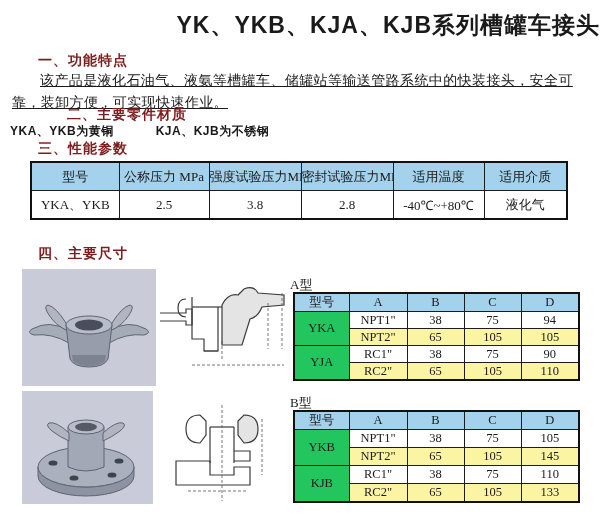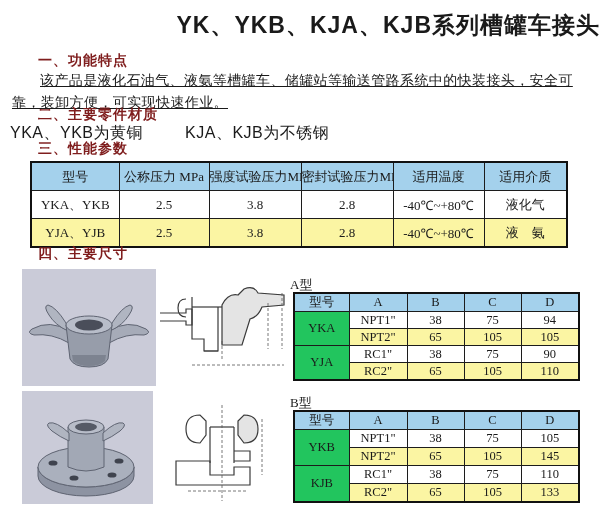--- a/index.html
+++ b/index.html
@@ -13,21 +13,21 @@
   }
   .red-heading{
     position:absolute;left:38px;color:#7f1d1d;font-weight:bold;font-size:14px;
     letter-spacing:1px;
   }
   .para{
     position:absolute;left:12px;top:69px;width:586px;font-size:14px;
     line-height:22px;text-indent:2em;letter-spacing:0.4px;text-decoration:underline;
   }
   .materials{
-    position:absolute;left:10px;top:123px;font-size:16px;letter-spacing:0.5px;
+    position:absolute;left:10px;top:123px;font-size:12px;letter-spacing:0.5px;font-weight:bold;
   }
   .materials .mat2{margin-left:42px;}
   table{border-collapse:collapse;position:absolute;table-layout:fixed;
         font-family:"Liberation Serif",serif;}
   th,td{border:1px solid #1c1c1c;text-align:center;padding:0;overflow:hidden;
         white-space:nowrap;}
   .perf{left:30px;top:161px;width:536px;font-size:13px;border:2px solid #111;}
   .perf th{background:#a4d1ec;height:27px;font-weight:normal;}
   .perf td{height:27px;background:#ffffff;}
   .perf tr.alt td{background:#fbf5a3;}
@@ -45,21 +45,21 @@
   .lbl-b{left:290px;top:394px;}
 </style>
 </head>
 <body>
 
 <div class="title">YK、YKB、KJA、KJB系列槽罐车接头</div>
 
 <div class="red-heading" style="top:52px;">一、功能特点</div>
 <div class="para">该产品是液化石油气、液氨等槽罐车、储罐站等输送管路系统中的快装接头，安全可靠，装卸方便，可实现快速作业。</div>
 
-<div class="red-heading" style="top:106px;">二、主要零件材质</div>
+<div class="red-heading" style="top:106px;margin-left:29px;">二、主要零件材质</div>
 <div class="materials">
   <span class="mat1">YKA、YKB为黄铜</span><span class="mat2">KJA、KJB为不锈钢</span>
 </div>
 
 <div class="red-heading" style="top:140px;">三、性能参数</div>
 
 <table class="perf">
   <colgroup>
     <col style="width:88px">
       <col style="width:90px">
@@ -79,28 +79,20 @@
     </tr>
   </thead>
   <tbody>
     <tr>
       <td>YKA、YKB</td>
       <td>2.5</td>
       <td>3.8</td>
       <td>2.8</td>
       <td>-40℃~+80℃</td>
       <td>液化气</td>
-    </tr>
-    <tr class="alt">
-      <td>YJA、YJB</td>
-      <td>2.5</td>
-      <td>3.8</td>
-      <td>2.8</td>
-      <td>-40℃~+80℃</td>
-      <td>液　氨</td>
     </tr>
   </tbody>
 </table>
 
 <div class="red-heading" style="top:245px;">四、主要尺寸</div>
 
 <svg class="fig" style="left:22px;top:269px;" width="134" height="117" viewBox="0 0 134 117">
   <rect width="134" height="117" fill="#cacbd8"></rect>
   <path d="M47,62 Q28,50 10,60 Q4,64 12,66 Q30,64 47,74 Z" fill="#a6abb8" stroke="#5f6472" stroke-width="1"></path>
   <path d="M87,62 Q106,50 124,60 Q130,64 122,66 Q104,64 87,74 Z" fill="#a6abb8" stroke="#5f6472" stroke-width="1"></path>

